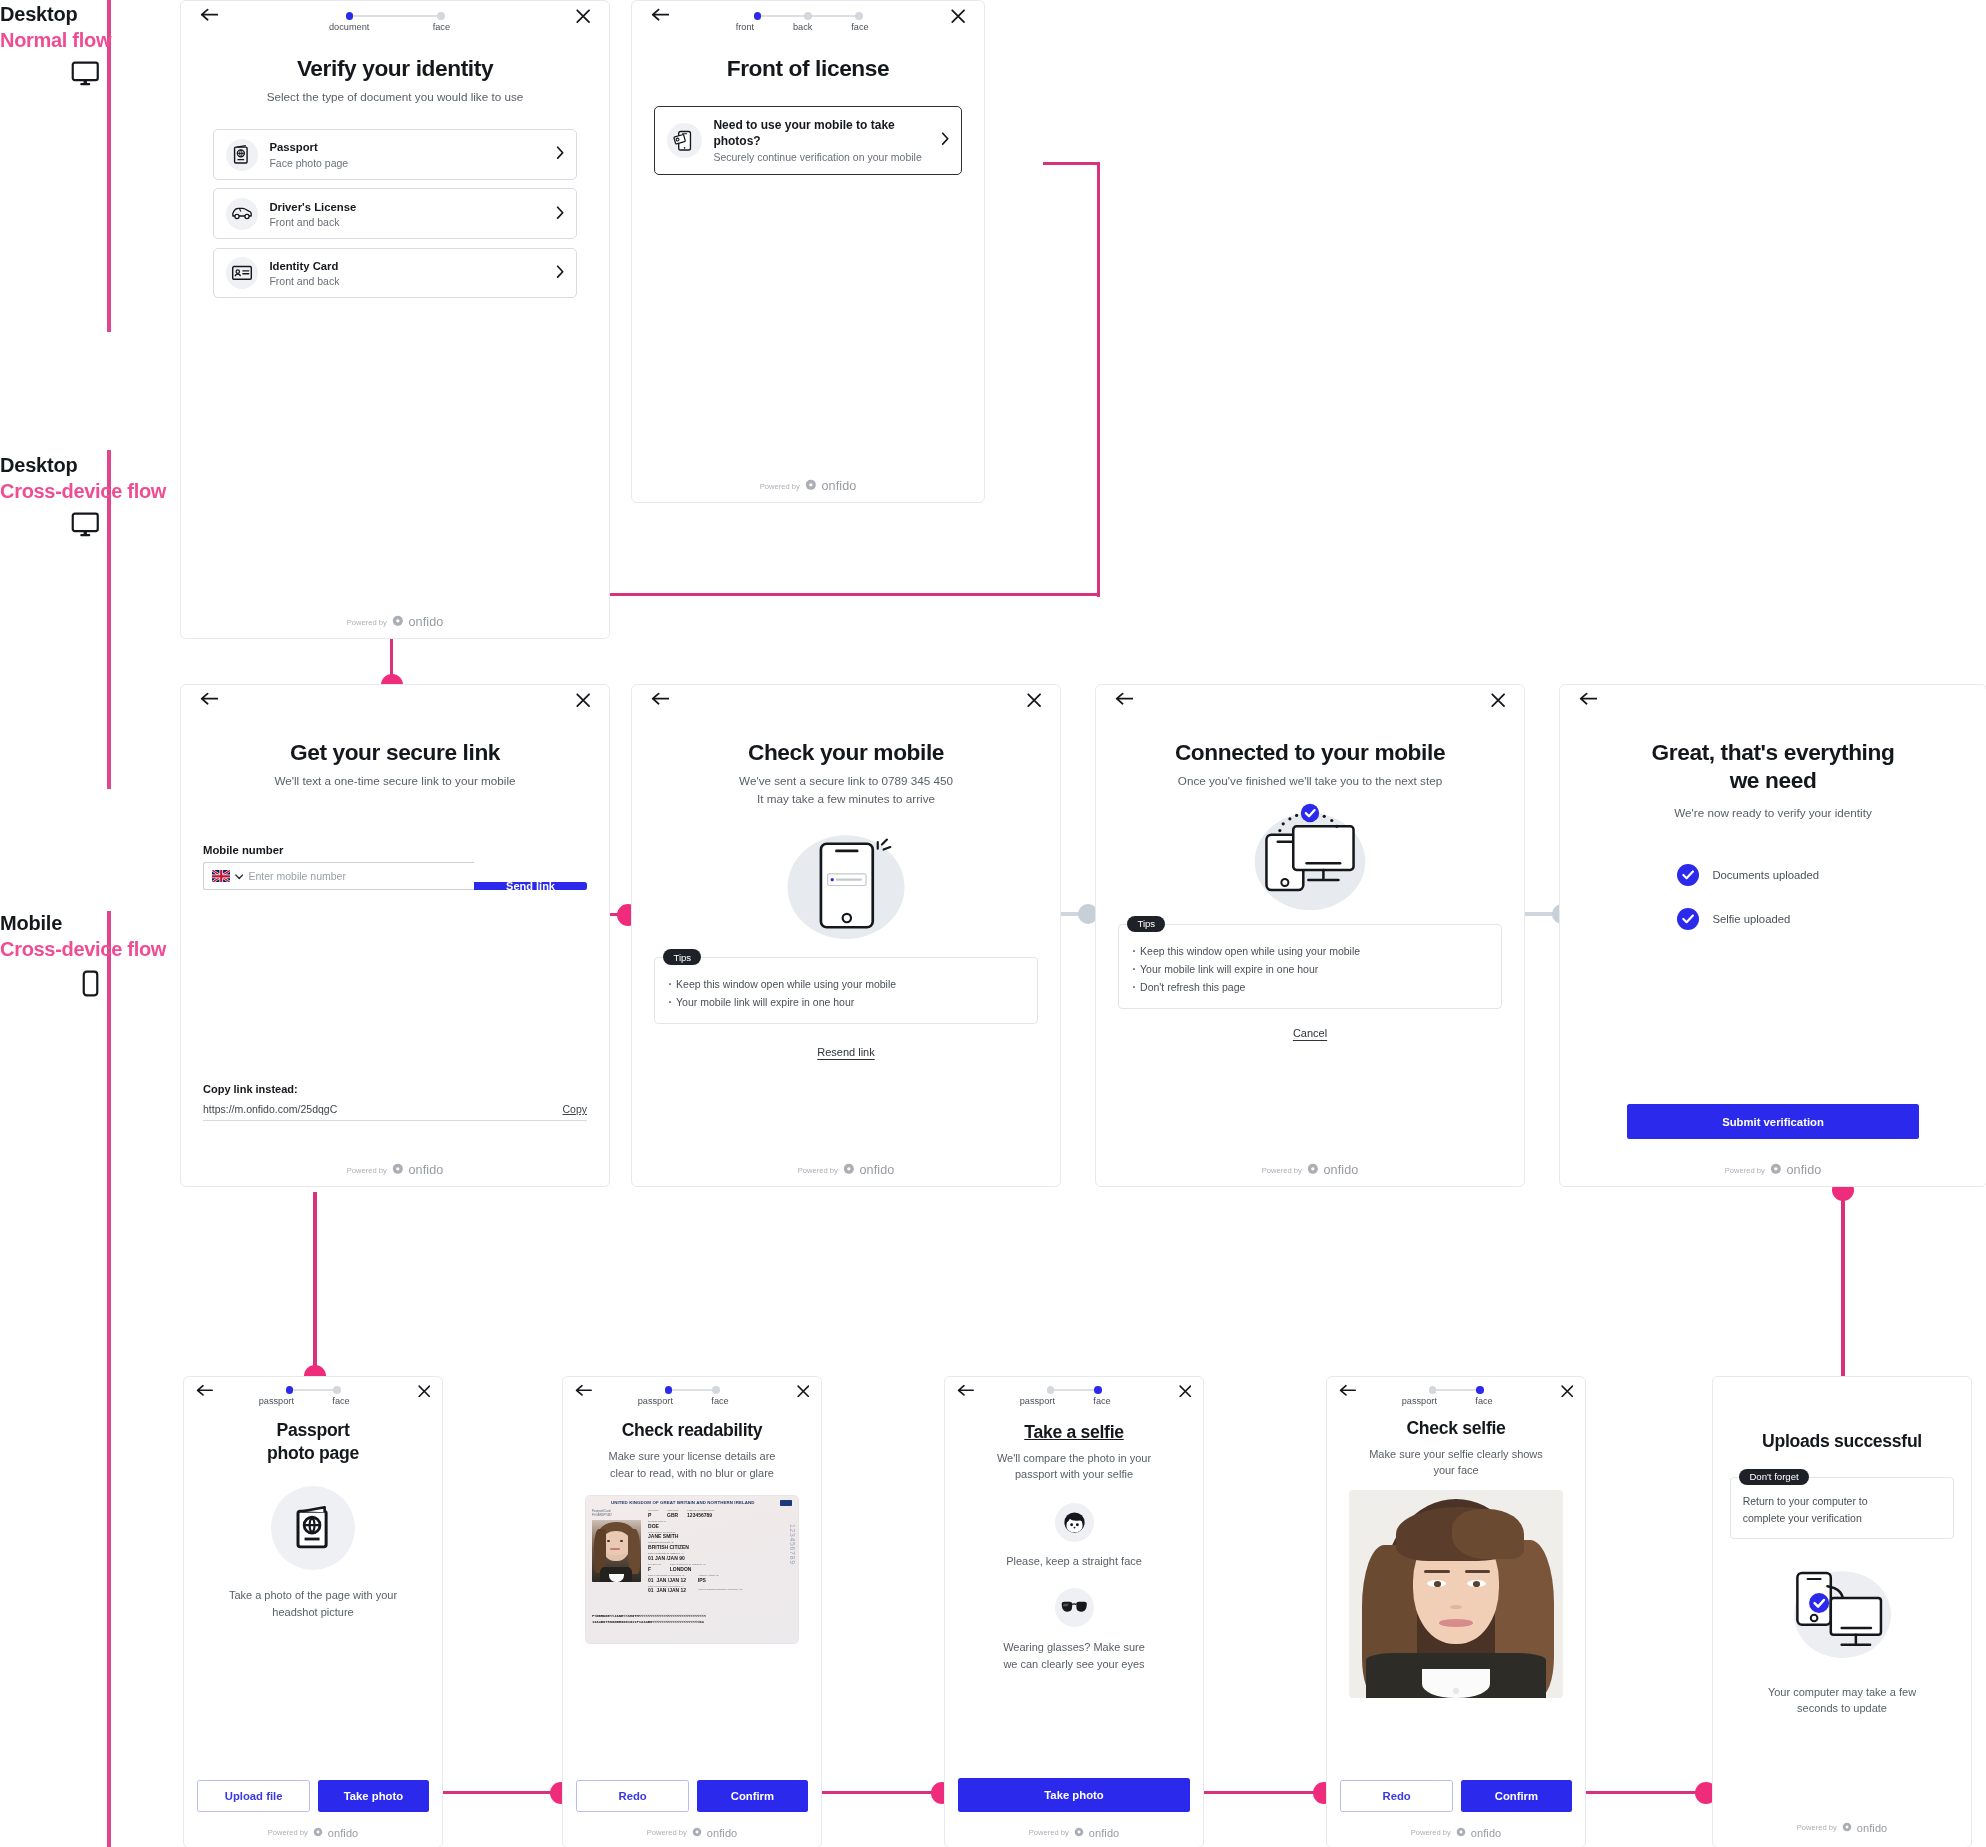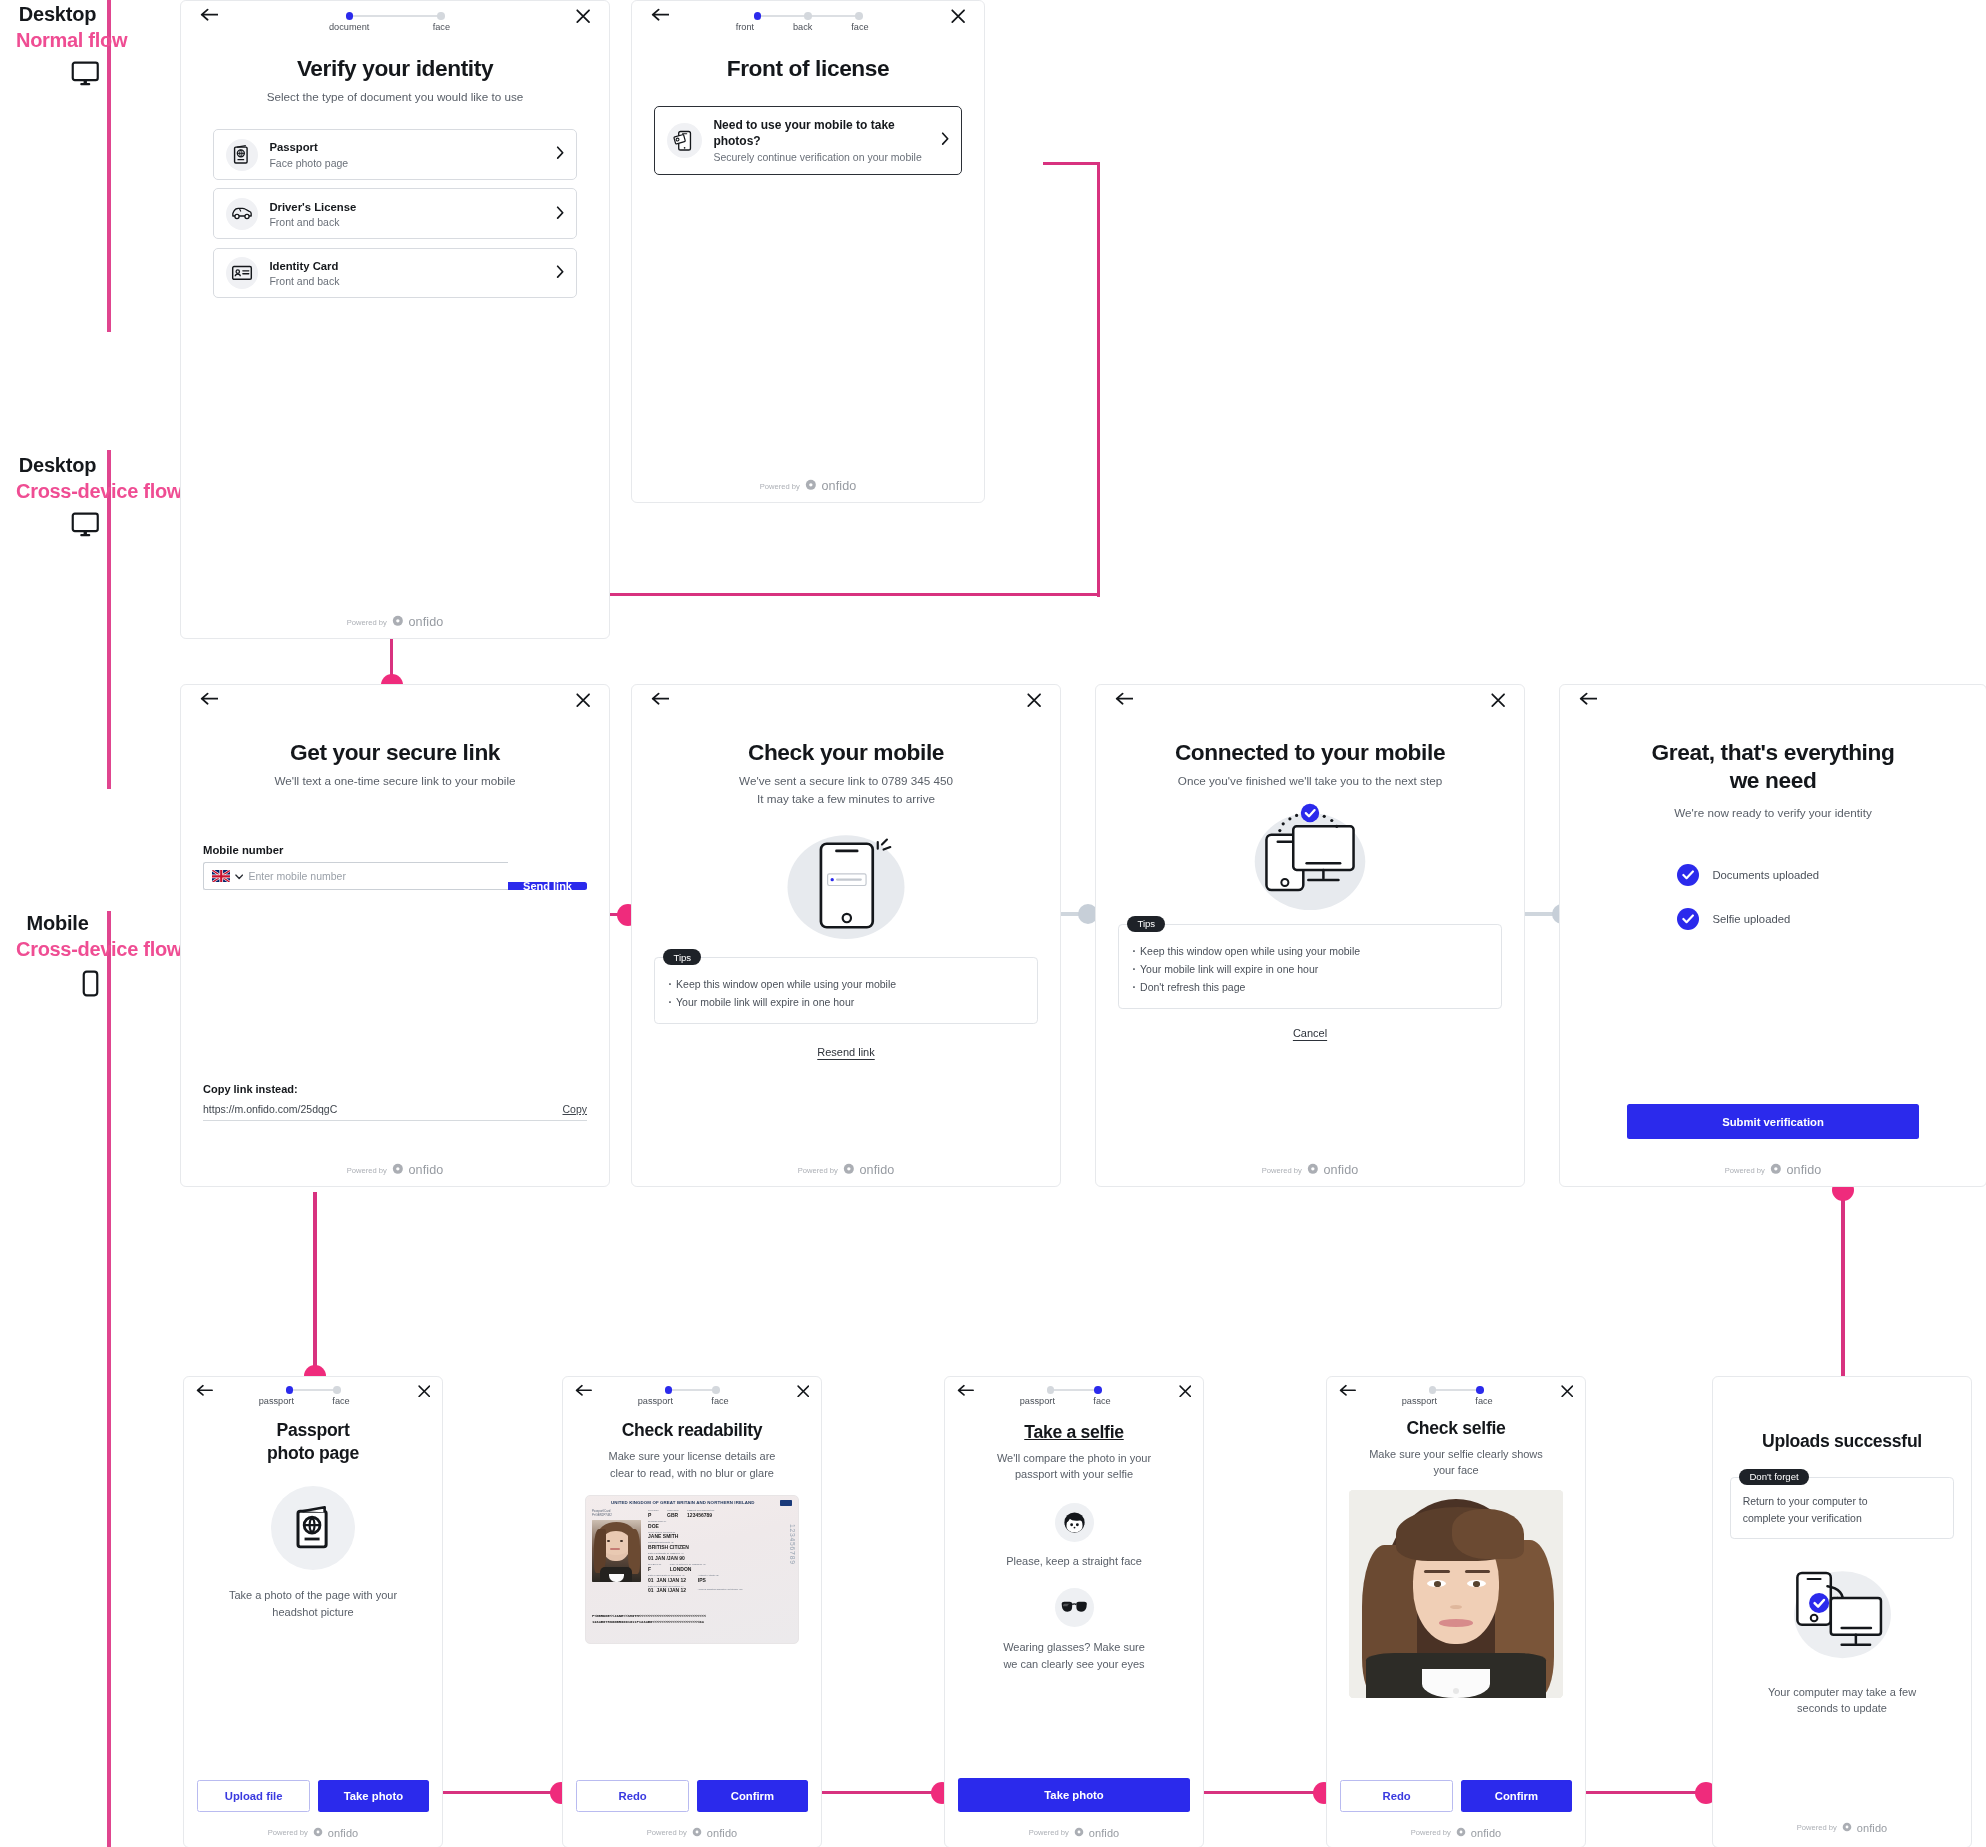--- a/index.html
+++ b/index.html
@@ -6,21 +6,21 @@
   html, body {
     width: 1986px; height: 1848px;
     background: #ffffff;
     font-family: "Liberation Sans", sans-serif;
     overflow: hidden;
   }
   #root { position: relative; width: 1986px; height: 1848px; }
 
   
   .rail { position: absolute; width: 4.2px; background: #e0458f; }
-  .row-label { position: absolute; text-align: center; padding-left: 16px; }
+  .row-label { position: absolute; text-align: left; }
   .row-label .device {
     font-size: 20px; font-weight: 700; color: #15181c; line-height: 1.25;
     letter-spacing: -0.2px;
   }
   .row-label .flow {
     font-size: 20px; font-weight: 700; color: #ef4d93; line-height: 1.3;
     letter-spacing: -0.3px; white-space: nowrap;
   }
   .row-label .devicon { margin-top: 8.4px; display: flex; justify-content: flex-end; }
 
@@ -93,21 +93,21 @@
   .phone-row { display: flex; height: 28.5px; }
   .phone-left {
     flex: 1; border: 0.8px solid #cbd0d6; border-right: none; border-radius: 2.5px 0 0 2.5px;
     display: flex; align-items: center; gap: 5px; padding: 0 7.6px; background: #fff;
   }
   .flag { width: 18.5px; height: 12.6px; flex: none; border-radius: 1.3px; overflow: hidden; }
   .ph-input { font-size: 10.5px; color: #9aa0a8; flex: 1; }
   .send-btn {
     background: #2b2aec; color: #fff; font-size: 11px; font-weight: 600;
     display: flex; align-items: center; justify-content: center;
-    padding: 0 15px; border-radius: 0 2.5px 2.5px 0; cursor: pointer; margin-top: 20px;
+    padding: 0 32px; border-radius: 0 2.5px 2.5px 0; cursor: pointer; margin-top: 20px;
   }
   .copy-label { font-size: 11px; font-weight: 700; color: #14171b; }
   .copy-row {
     display: flex; align-items: flex-end; justify-content: space-between;
     border-bottom: 0.8px solid #d6dade; padding-bottom: 5px; margin-top: 7.6px;
   }
   .copy-url { font-size: 10.5px; color: #3f454d; }
   .copy-act { font-size: 10.5px; color: #3f454d; text-decoration: underline; cursor: pointer; }
 
   

